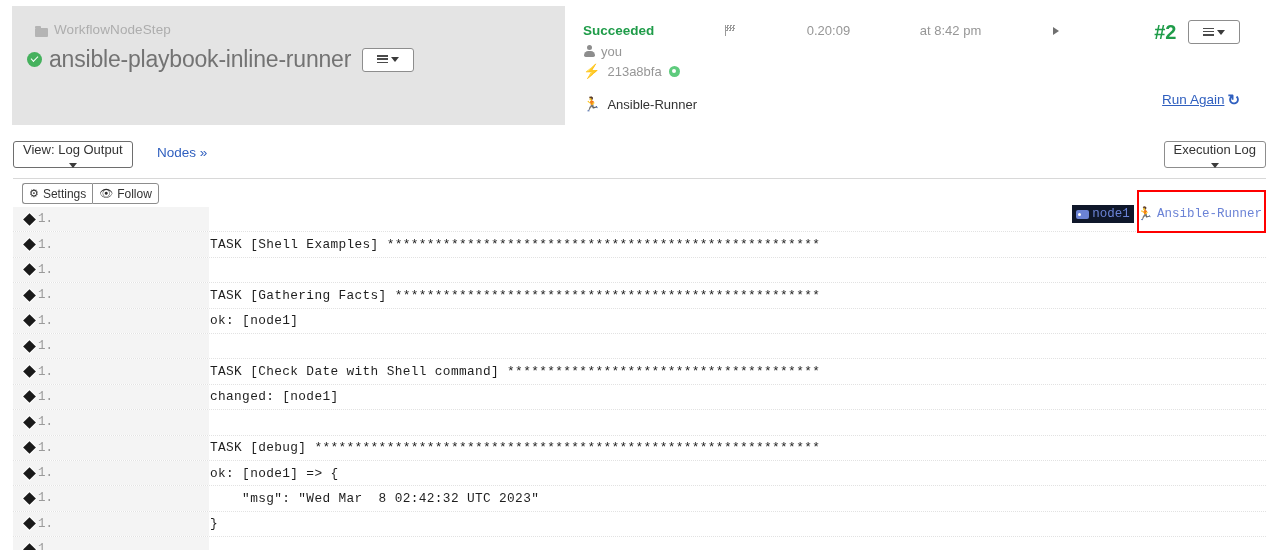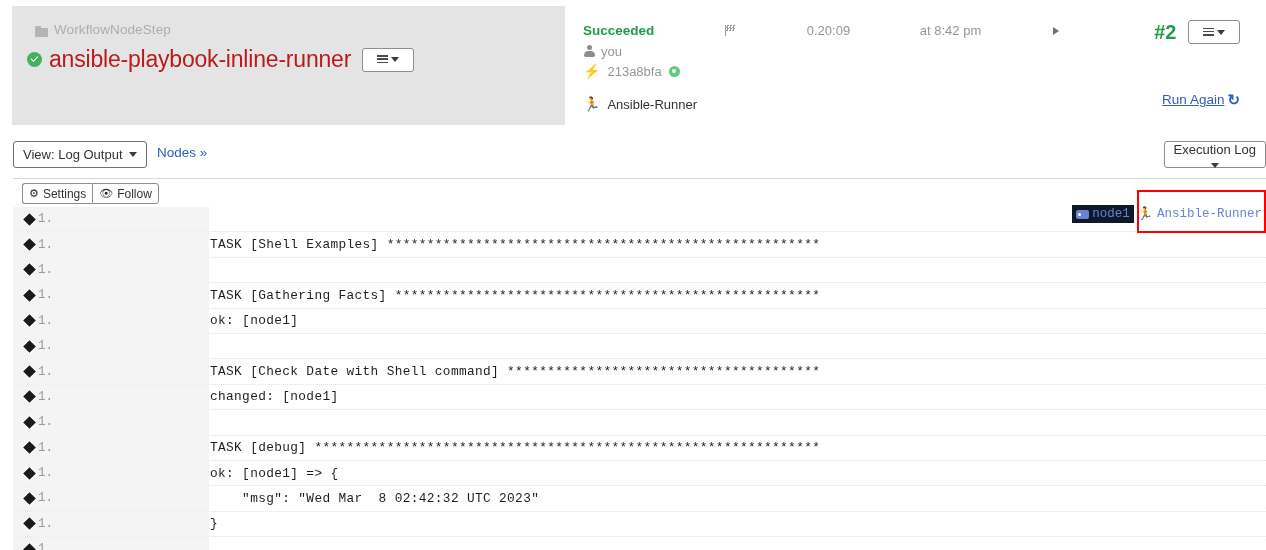--- a/index.html
+++ b/index.html
@@ -48,21 +48,21 @@
   .check-badge {
     width: 15px; height: 15px; border-radius: 50%;
     background: #45b15d; position: relative; flex: none;
   }
   .check-badge:before {
     content: ""; position: absolute; left: 4px; top: 4px;
     width: 6px; height: 3px; border-left: 1.6px solid #fff; border-bottom: 1.6px solid #fff;
     transform: rotate(-45deg);
   }
   .title-text {
-    font-size: 23px; color: #b91c1c; font-weight: 400; letter-spacing: -0.2px;
+    font-size: 23px; color: #737373; font-weight: 400; letter-spacing: -0.2px;
   }
   .list-btn {
     display: inline-flex; align-items: center; justify-content: center; gap: 3px;
     height: 22px; min-width: 38px; padding: 0 6px;
     border: 1px solid #8d8d8d; border-radius: 3px; background: #ffffff;
     margin-left: 4px;
   }
   .list-glyph {
     width: 11px; height: 9px; position: relative; display: inline-block;
   }
@@ -146,21 +146,21 @@
 
   
   .toolbar {
     position: absolute; left: 0; top: 138px; width: 1266px; height: 36px;
   }
   .view-btn {
     position: absolute; left: 13px; top: 3px;
     display: inline-flex; align-items: center; gap: 6px;
     height: 25px; padding: 0 9px;
     border: 1px solid #6e6e6e; border-radius: 3px; background: #fff;
-    font-size: 13px; color: #333;
+    font-size: 13px; color: #333; flex-direction: column;
   }
   .nodes-link {
     position: absolute; left: 157px; top: 7px;
     color: #2f5fbf; font-size: 13.5px; cursor: pointer;
   }
   .exec-log-btn {
     position: absolute; right: 0px; top: 3px;
     display: inline-flex; align-items: center; gap: 6px;
     height: 25px; padding: 0 9px;
     border: 1px solid #8d8d8d; border-radius: 3px; background: #fff;

